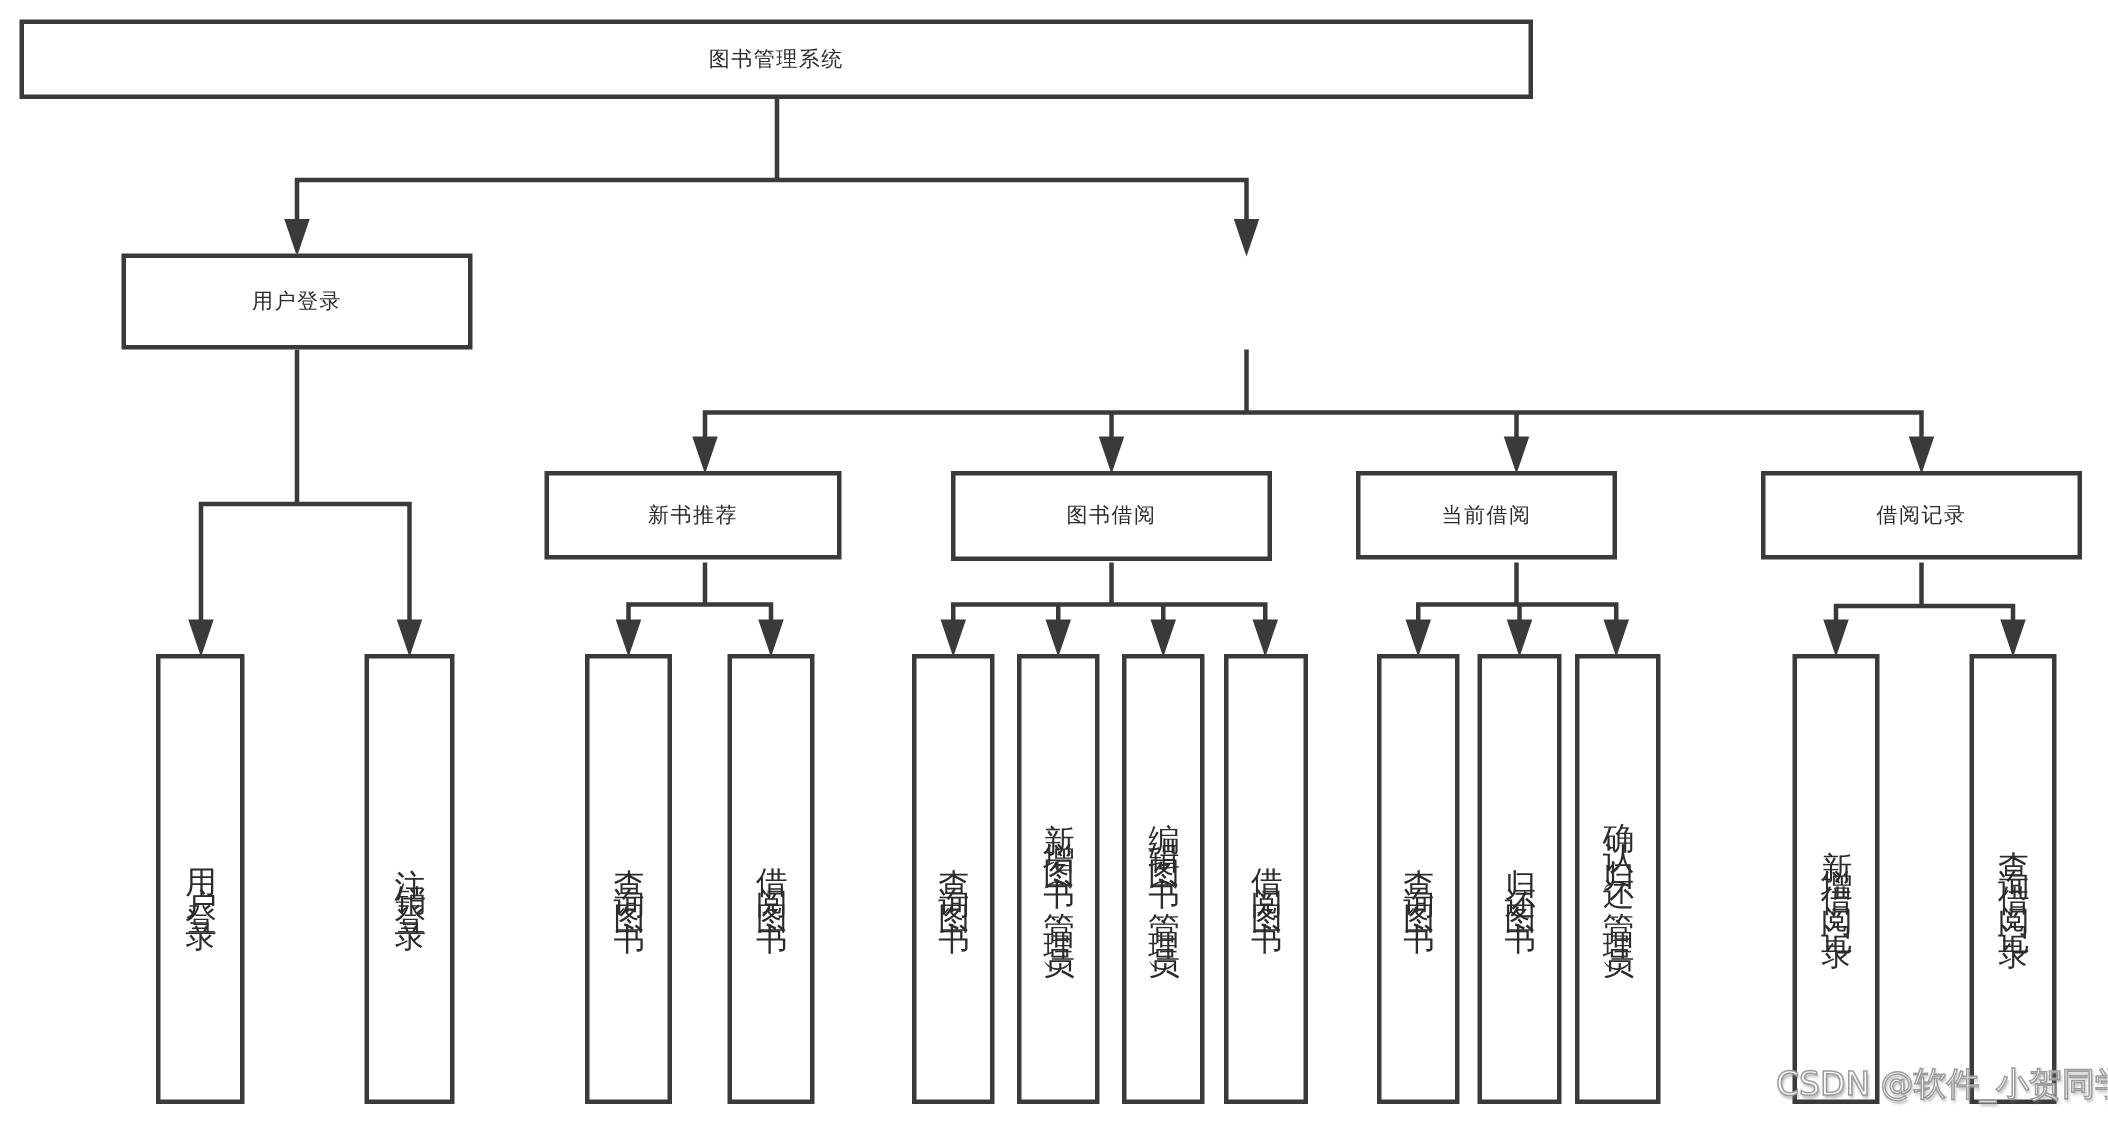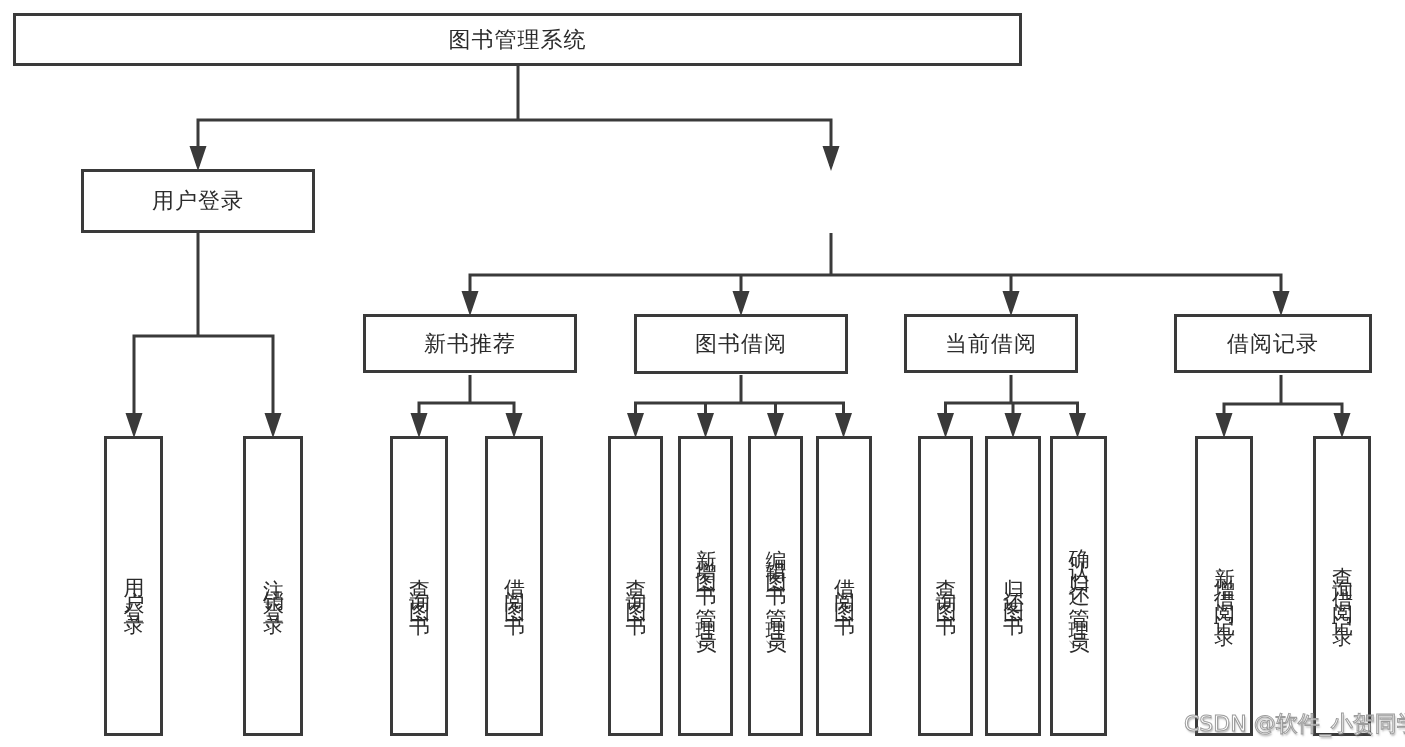--- a/index.html
+++ b/index.html
@@ -18,21 +18,21 @@
   svg.connectors{position:absolute;left:0;top:0;z-index:0;}
   .node,.leaf{
     position:absolute;
     background:#ffffff;
     border:3px solid var(--line);
     box-sizing:border-box;
     display:flex;align-items:center;justify-content:center;
     z-index:1;
   }
   .hlabel{
-    font-size:22px;color:var(--text);
+    font-size:14px;color:var(--text);
     letter-spacing:1px;white-space:nowrap;line-height:1;
   }
   .vlabel{
     writing-mode:vertical-rl;
     text-orientation:mixed;
     font-size:21px;color:var(--text);
     letter-spacing:12px;line-height:1;
     white-space:nowrap;
   }
   .watermark{
@@ -68,30 +68,30 @@
   </svg>
 
   <div class="node" style="left:13px;top:13px;width:1009px;height:53px">
     <span class="hlabel">图书管理系统</span>
   </div>
 
   <div class="node" style="left:81px;top:169px;width:234px;height:64px">
     <span class="hlabel">用户登录</span>
   </div>
 
-  <div class="node" style="left:363px;top:314px;width:214px;height:59px">
+  <div class="node" style="left:363px;top:314px;width:198px;height:59px">
     <span class="hlabel">新书推荐</span>
   </div>
   <div class="node" style="left:634px;top:314px;width:214px;height:60px">
     <span class="hlabel">图书借阅</span>
   </div>
   <div class="node" style="left:904px;top:314px;width:174px;height:59px">
     <span class="hlabel">当前借阅</span>
   </div>
-  <div class="node" style="left:1174px;top:314px;width:198px;height:59px">
+  <div class="node" style="left:1174px;top:314px;width:214px;height:59px">
     <span class="hlabel">借阅记录</span>
   </div>
 
   <div class="leaf" style="left:104px;top:436px;width:59px;height:300px">
     <span class="vlabel">用户登录</span>
   </div>
   <div class="leaf" style="left:243px;top:436px;width:60px;height:300px">
     <span class="vlabel">注销登录</span>
   </div>
 

